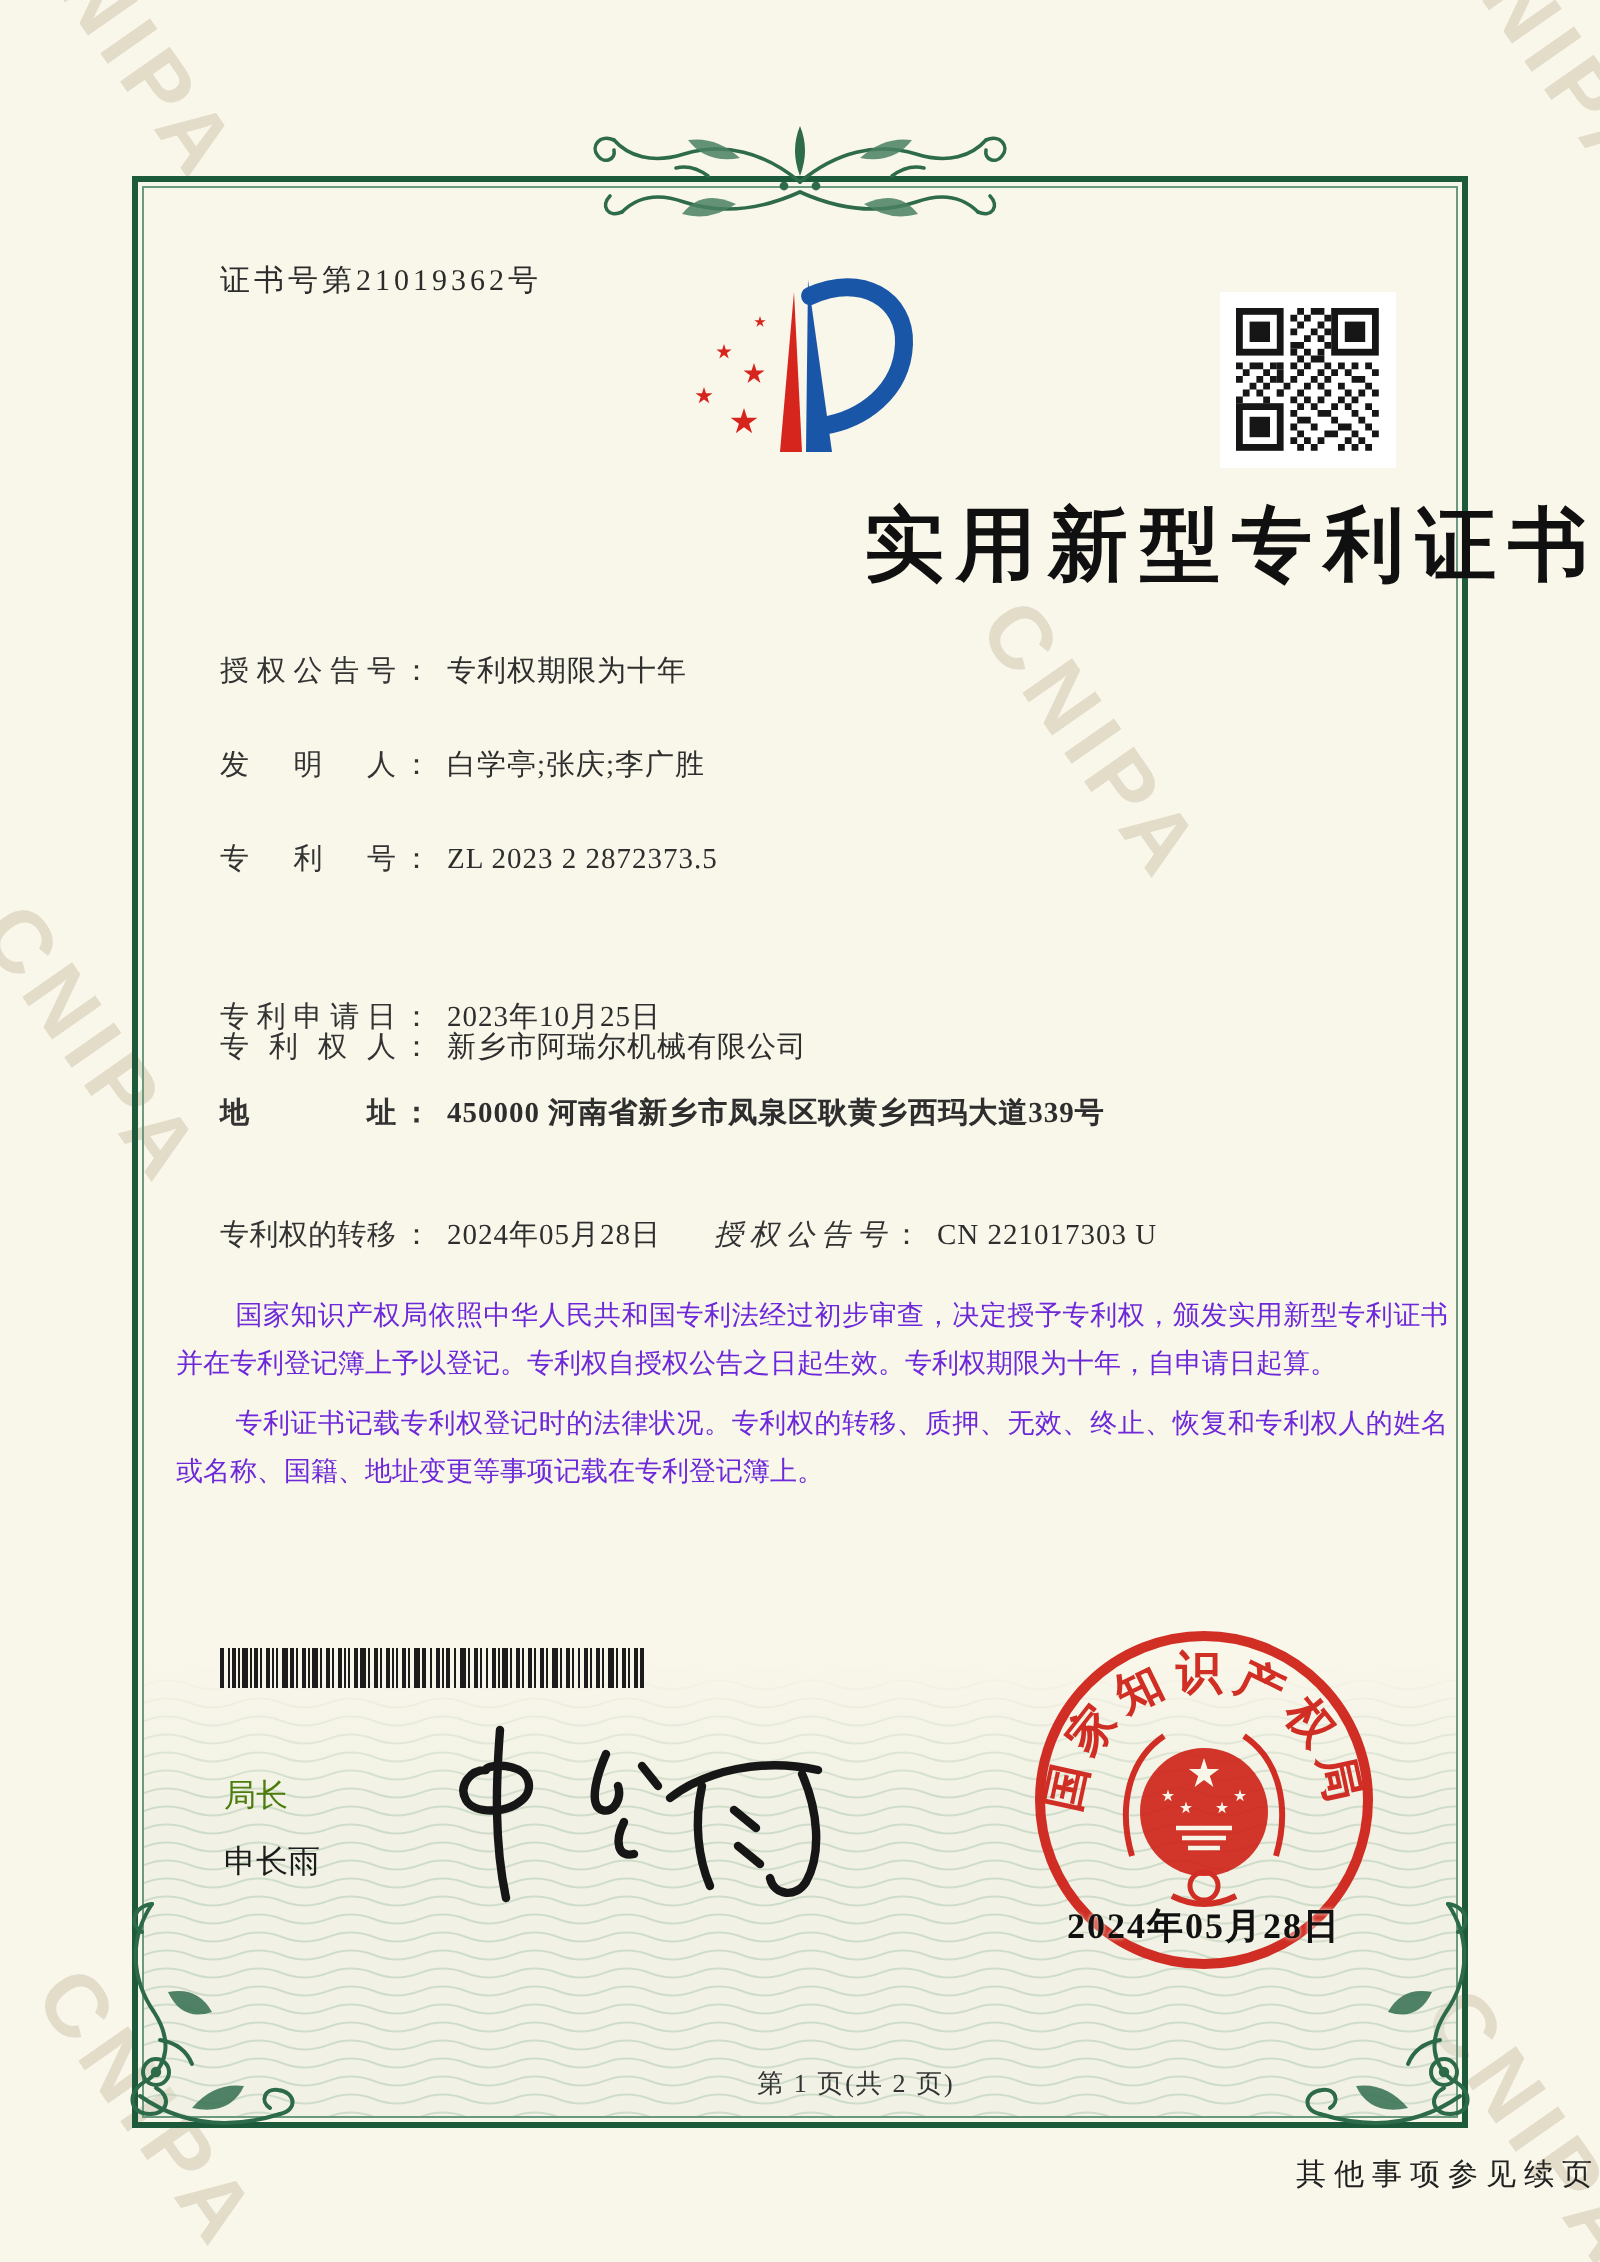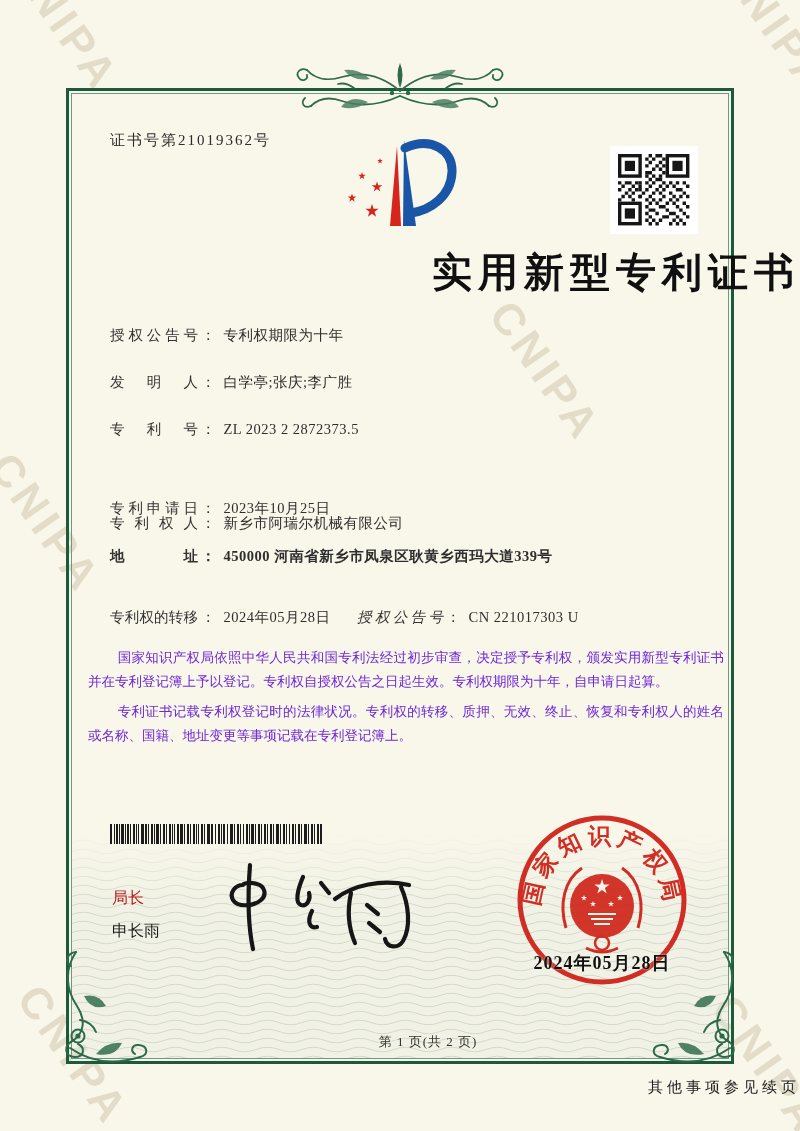--- a/index.html
+++ b/index.html
@@ -42,21 +42,21 @@
   .colon{margin:0 8px 0 3px;}
   .fvalue{letter-spacing:0.5px;color:#2e2e2e;}
   .pair2{position:absolute;left:247px;top:0;white-space:nowrap;}
   .pair2 .flabel{width:86px;font-style:italic;}
   .paras{
     position:absolute;left:88px;top:646px;width:636px;z-index:4;
     font-size:13.5px;line-height:23.5px;text-align:justify;color:#6d28d9;
   }
   .paras p{margin:0 0 7px;text-indent:2.2em;}
   .barcode{position:absolute;left:110px;top:824px;z-index:4;}
-  .signerTitle{position:absolute;left:112px;top:888px;font-family:"Liberation Sans","DejaVu Sans",sans-serif;font-size:16px;color:#b91c1c;z-index:4;}
+  .signerTitle{position:absolute;left:112px;top:888px;font-family:"Liberation Sans","DejaVu Sans",sans-serif;font-size:16px;color:#4d7c0f;z-index:4;}
   .signerName{position:absolute;left:112px;top:921px;font-family:"Liberation Sans","DejaVu Sans",sans-serif;font-size:16px;color:#1c1c1c;z-index:4;}
   .sig{position:absolute;left:215px;top:853px;z-index:5;}
   .seal{position:absolute;left:512px;top:810px;z-index:4;opacity:0.95;}
   .sealDate{
     position:absolute;left:512px;top:951px;width:180px;text-align:center;z-index:6;
     font-size:18px;font-weight:bold;color:#111;letter-spacing:1px;
     text-shadow:0 0 2px #f9f6ea;
   }
   .pagenote{position:absolute;left:0;top:1033px;width:100%;text-align:center;font-size:13px;color:#333;letter-spacing:1px;z-index:4;padding-left:28px;}
   .contnote{position:absolute;left:0;top:1078px;width:100%;text-align:right;font-size:15px;color:#222;letter-spacing:4px;z-index:4;}

